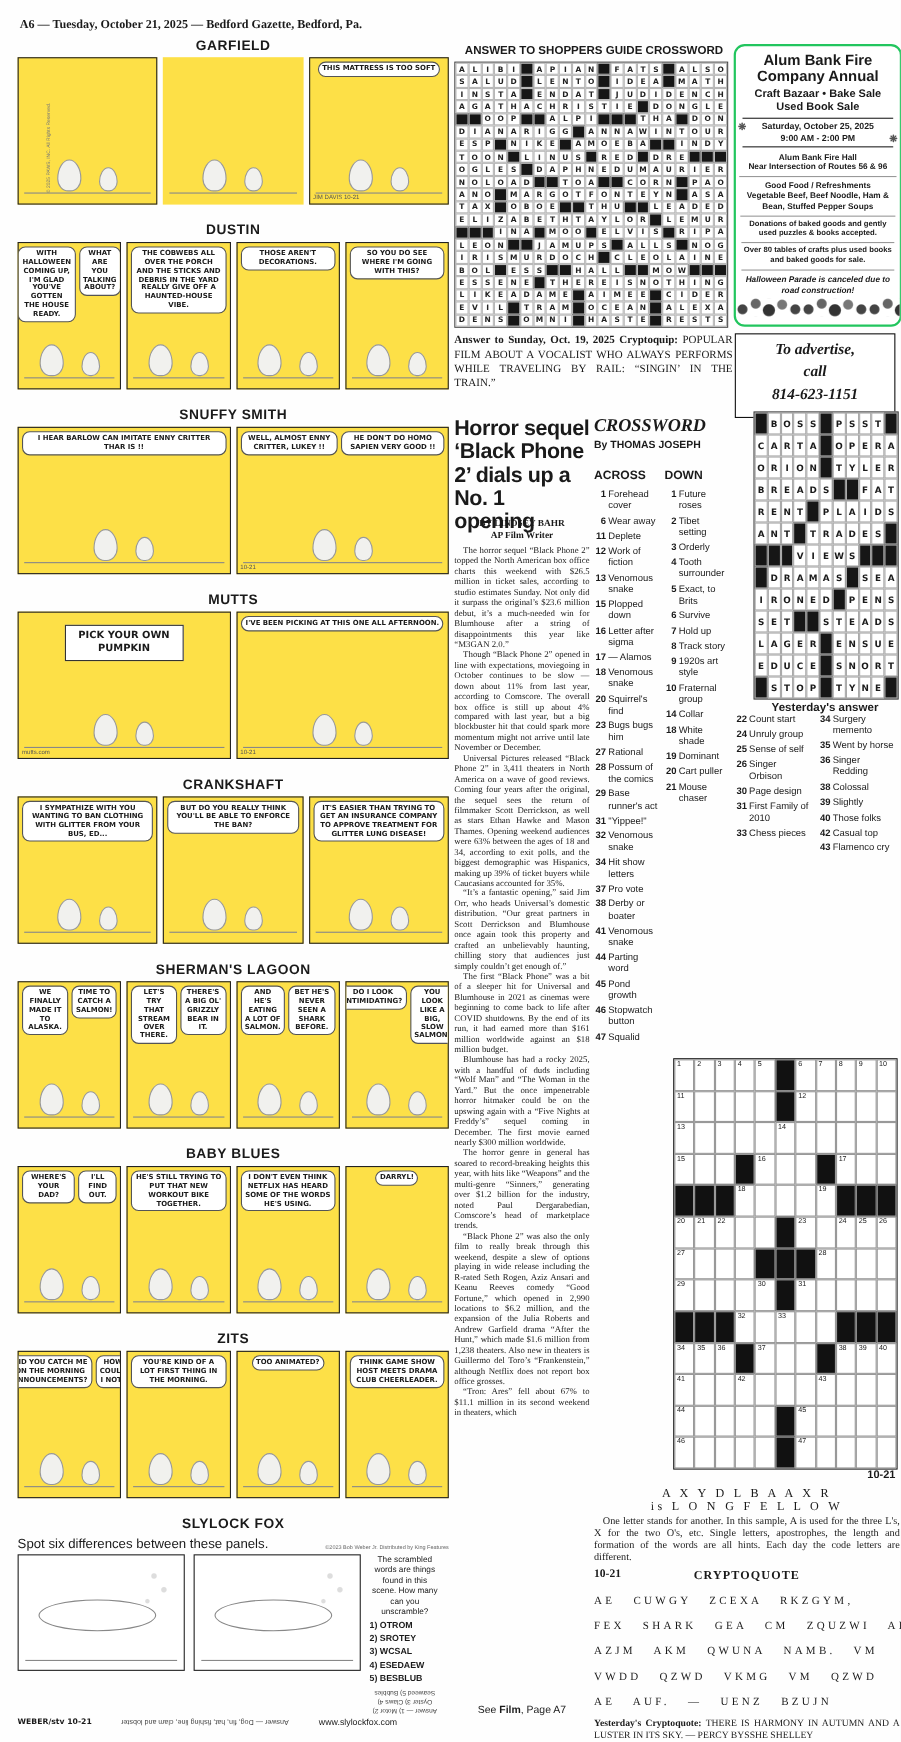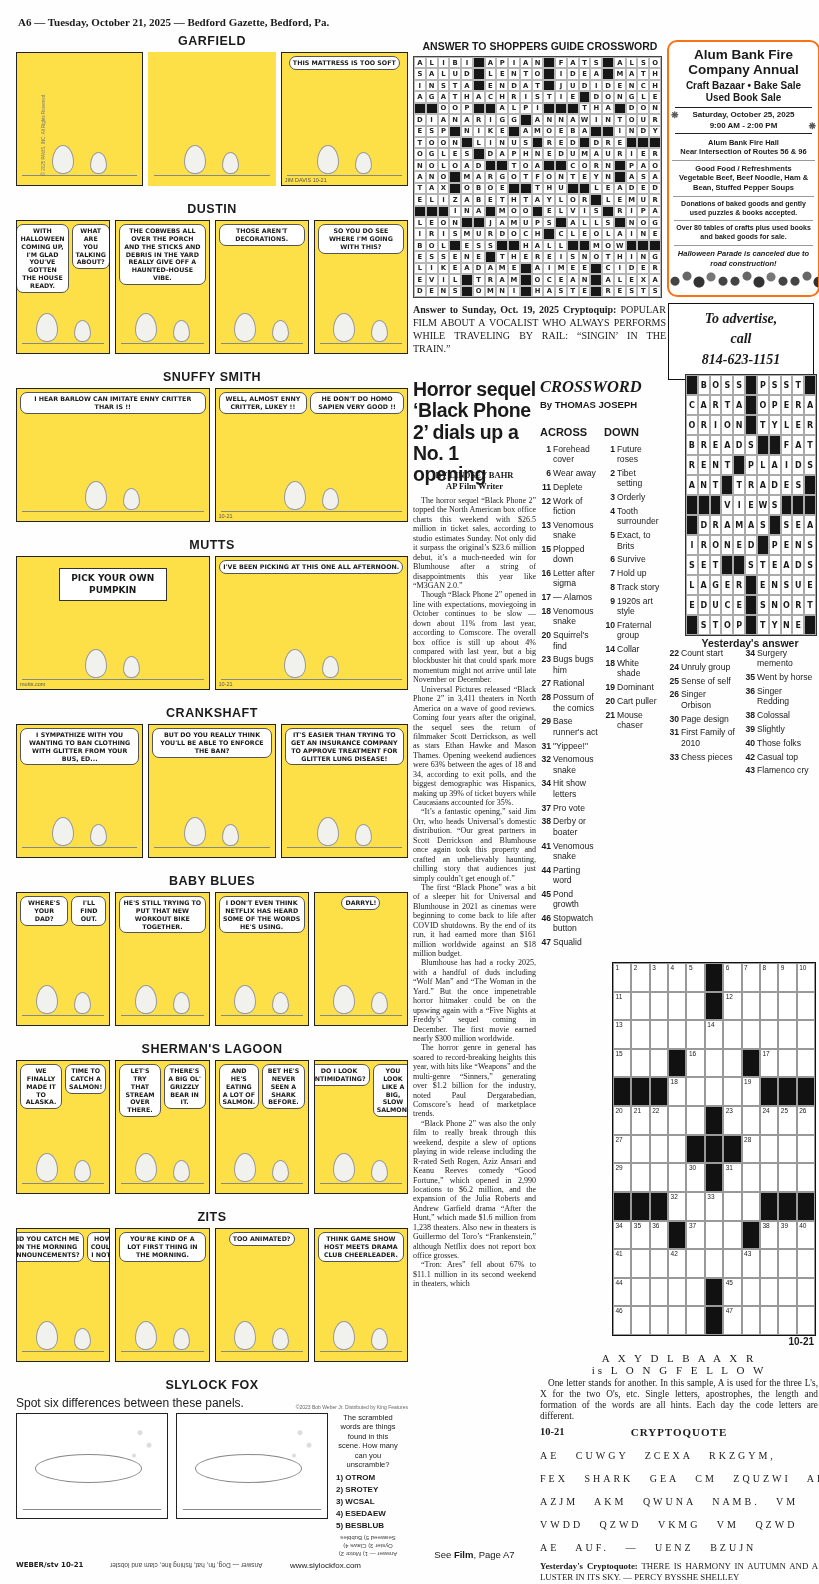--- a/index.html
+++ b/index.html
@@ -54,21 +54,21 @@
 
   
   .shoppers-heading{left:420px;top:40px;width:240px;text-align:center;font:bold 10.5px "Liberation Sans",sans-serif;}
   .filled-grid{left:413px;top:56px;width:247px;height:240px;display:grid;
      grid-template-columns:repeat(21,1fr);grid-auto-rows:1fr;border:1.5px solid #444;background:#fff;}
   .gcell{border:0.5px solid #b8b8b8;display:flex;align-items:center;justify-content:center;
          font:bold 6.8px "DejaVu Sans",sans-serif;color:#222;}
   .gcell.black{background:#161616;}
 
   
-  .fire-ad{left:667px;top:40px;width:149px;height:253px;border:2px solid #f97316;border-radius:10px;
+  .fire-ad{left:667px;top:40px;width:149px;height:253px;border:2px solid #22c55e;border-radius:10px;
            overflow:hidden;text-align:center;font-family:"Liberation Sans",sans-serif;background:#fff;}
   .fa-title{font:bold 13.5px/1.08 "Liberation Sans",sans-serif;margin:6px 4px 2px;}
   .fa-sub{font:bold 10px/1.15 "Liberation Sans",sans-serif;margin:3px 4px;}
   .fa-date{border-top:1.5px solid #222;border-bottom:1.5px solid #222;margin:4px 6px;padding:2px 0;
            font:bold 8px/1.3 "Liberation Sans",sans-serif;position:relative;}
   .fa-leaf-l{position:absolute;left:-4px;top:2px;font-size:9px;color:#555;}
   .fa-leaf-r{position:absolute;right:-4px;bottom:0;font-size:9px;color:#555;}
   .fa-loc{font:bold 7.5px/1.25 "Liberation Sans",sans-serif;margin:2px 3px;border-bottom:1px solid #999;padding-bottom:3px;}
   .fa-food{font:bold 7.5px/1.3 "Liberation Sans",sans-serif;margin:3px 4px;border-bottom:1px solid #999;padding-bottom:3px;}
   .fa-small{font:bold 7px/1.25 "Liberation Sans",sans-serif;margin:3px 5px;border-bottom:1px solid #999;padding-bottom:3px;}
@@ -287,20 +287,65 @@
               <div class="balloon">IT'S EASIER THAN TRYING TO GET AN INSURANCE COMPANY TO APPROVE TREATMENT FOR GLITTER LUNG DISEASE!</div>
             </div>
             <div class="figures">
               <span class="fig"></span>
               <span class="fig fig2"></span>
             </div>
           </div>
         </div>
       </div>
       <div class="strip">
+        <div class="strip-title">SHERMAN'S LAGOON</div>
+        <div class="panels">
+          <div class="panel">
+            <div class="balloons">
+              <div class="balloon">WE FINALLY MADE IT TO ALASKA.</div>
+              <div class="balloon">TIME TO CATCH A SALMON!</div>
+            </div>
+            <div class="figures">
+              <span class="fig"></span>
+              <span class="fig fig2"></span>
+            </div>
+          </div>
+          <div class="panel">
+            <div class="balloons">
+              <div class="balloon">LET'S TRY THAT STREAM OVER THERE.</div>
+              <div class="balloon">THERE'S A BIG OL' GRIZZLY BEAR IN IT.</div>
+            </div>
+            <div class="figures">
+              <span class="fig"></span>
+              <span class="fig fig2"></span>
+            </div>
+          </div>
+          <div class="panel">
+            <div class="balloons">
+              <div class="balloon">AND HE'S EATING A LOT OF SALMON.</div>
+              <div class="balloon">BET HE'S NEVER SEEN A SHARK BEFORE.</div>
+            </div>
+            <div class="figures">
+              <span class="fig"></span>
+              <span class="fig fig2"></span>
+            </div>
+          </div>
+          <div class="panel">
+            <div class="balloons">
+              <div class="balloon">DO I LOOK INTIMIDATING?</div>
+              <div class="balloon">YOU LOOK LIKE A BIG, SLOW SALMON.</div>
+            </div>
+            <div class="figures">
+              <span class="fig"></span>
+              <span class="fig fig2"></span>
+            </div>
+          </div>
+        </div>
+      </div>
+      <div class="strip">
         <div class="strip-title">BABY BLUES</div>
         <div class="panels">
           <div class="panel">
             <div class="balloons">
               <div class="balloon">WHERE'S YOUR DAD?</div>
               <div class="balloon">I'LL FIND OUT.</div>
             </div>
             <div class="figures">
               <span class="fig"></span>
               <span class="fig fig2"></span>
@@ -320,65 +365,20 @@
               <div class="balloon">I DON'T EVEN THINK NETFLIX HAS HEARD SOME OF THE WORDS HE'S USING.</div>
             </div>
             <div class="figures">
               <span class="fig"></span>
               <span class="fig fig2"></span>
             </div>
           </div>
           <div class="panel">
             <div class="balloons">
               <div class="balloon">DARRYL!</div>
-            </div>
-            <div class="figures">
-              <span class="fig"></span>
-              <span class="fig fig2"></span>
-            </div>
-          </div>
-        </div>
-      </div>
-      <div class="strip">
-        <div class="strip-title">SHERMAN'S LAGOON</div>
-        <div class="panels">
-          <div class="panel">
-            <div class="balloons">
-              <div class="balloon">WE FINALLY MADE IT TO ALASKA.</div>
-              <div class="balloon">TIME TO CATCH A SALMON!</div>
-            </div>
-            <div class="figures">
-              <span class="fig"></span>
-              <span class="fig fig2"></span>
-            </div>
-          </div>
-          <div class="panel">
-            <div class="balloons">
-              <div class="balloon">LET'S TRY THAT STREAM OVER THERE.</div>
-              <div class="balloon">THERE'S A BIG OL' GRIZZLY BEAR IN IT.</div>
-            </div>
-            <div class="figures">
-              <span class="fig"></span>
-              <span class="fig fig2"></span>
-            </div>
-          </div>
-          <div class="panel">
-            <div class="balloons">
-              <div class="balloon">AND HE'S EATING A LOT OF SALMON.</div>
-              <div class="balloon">BET HE'S NEVER SEEN A SHARK BEFORE.</div>
-            </div>
-            <div class="figures">
-              <span class="fig"></span>
-              <span class="fig fig2"></span>
-            </div>
-          </div>
-          <div class="panel">
-            <div class="balloons">
-              <div class="balloon">DO I LOOK INTIMIDATING?</div>
-              <div class="balloon">YOU LOOK LIKE A BIG, SLOW SALMON.</div>
             </div>
             <div class="figures">
               <span class="fig"></span>
               <span class="fig fig2"></span>
             </div>
           </div>
         </div>
       </div>
       <div class="strip">
         <div class="strip-title">ZITS</div>

